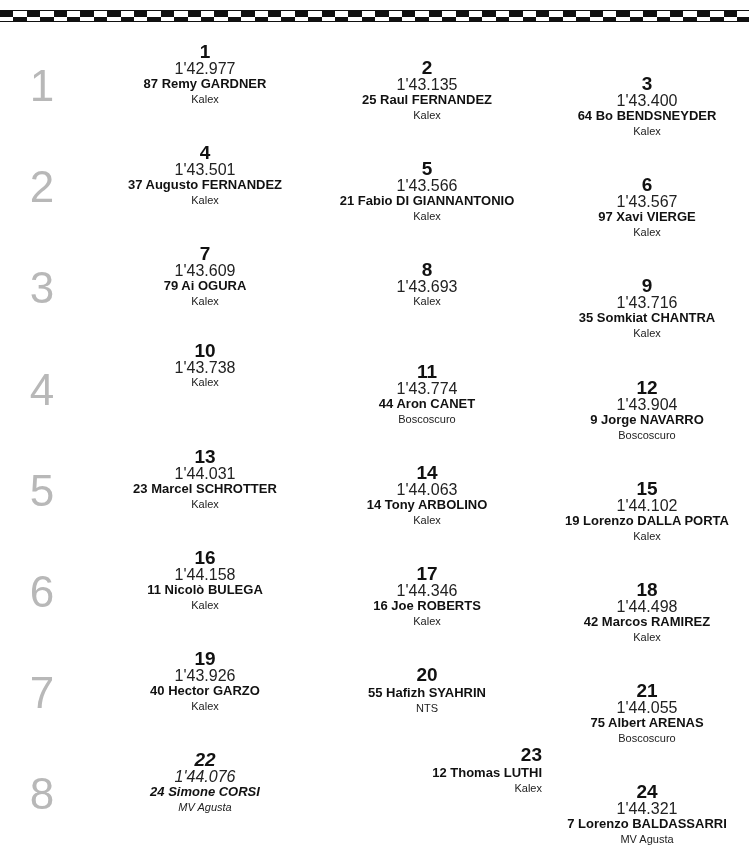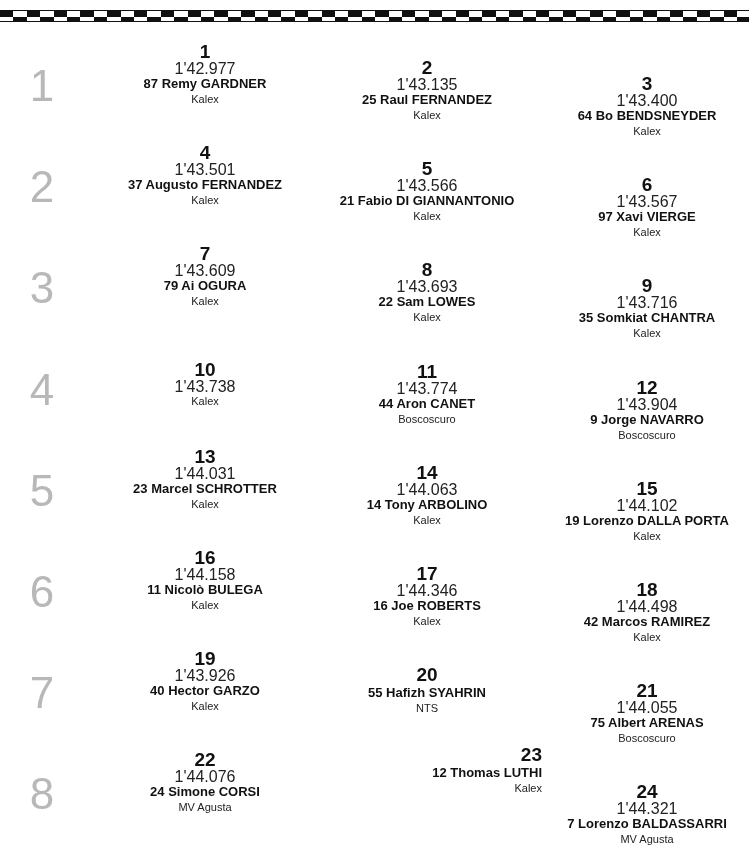--- a/index.html
+++ b/index.html
@@ -64,31 +64,30 @@
     <div class="row-num" style="top: 266.4px;">3</div>
     <div class="cell" style="left: 90px; top: 244.4px;">
       <div class="pos">7</div>
       <div class="time">1'43.609</div>
       <div class="rider">79 Ai OGURA</div>
       <div class="team">Kalex</div>
     </div>
     <div class="cell" style="left: 312px; top: 260.4px;">
       <div class="pos">8</div>
       <div class="time">1'43.693</div>
-      <div class="rider">22 Sam LOWES</div>
       <div class="team">Kalex</div>
     </div>
     <div class="cell" style="left: 532px; top: 276.4px;">
       <div class="pos">9</div>
       <div class="time">1'43.716</div>
       <div class="rider">35 Somkiat CHANTRA</div>
       <div class="team">Kalex</div>
     </div>
     <div class="row-num" style="top: 367.6px;">4</div>
-    <div class="cell" style="left: 90px; top: 360px;">
+    <div class="cell" style="left: 90px; top: 341px;">
       <div class="pos">10</div>
       <div class="time">1'43.738</div>
       <div class="team">Kalex</div>
     </div>
     <div class="cell" style="left: 312px; top: 361.6px;">
       <div class="pos">11</div>
       <div class="time">1'43.774</div>
       <div class="rider">44 Aron CANET</div>
       <div class="team">Boscoscuro</div>
     </div>
@@ -148,21 +147,21 @@
       <div class="rider">55 Hafizh SYAHRIN</div>
       <div class="team">NTS</div>
     </div>
     <div class="cell" style="left: 532px; top: 681.2px;">
       <div class="pos">21</div>
       <div class="time">1'44.055</div>
       <div class="rider">75 Albert ARENAS</div>
       <div class="team">Boscoscuro</div>
     </div>
     <div class="row-num" style="top: 772.4px;">8</div>
-    <div class="cell" style="left: 90px; top: 750.4px;">
+    <div class="cell" style="left: 90px; top: 750.4px; font-style: italic;">
       <div class="pos">22</div>
       <div class="time">1'44.076</div>
       <div class="rider">24 Simone CORSI</div>
       <div class="team">MV Agusta</div>
     </div>
     <div class="cell" style="left: 312px; top: 745px; text-align: right;">
       <div class="pos">23</div>
       <div class="rider">12 Thomas LUTHI</div>
       <div class="team">Kalex</div>
     </div>

